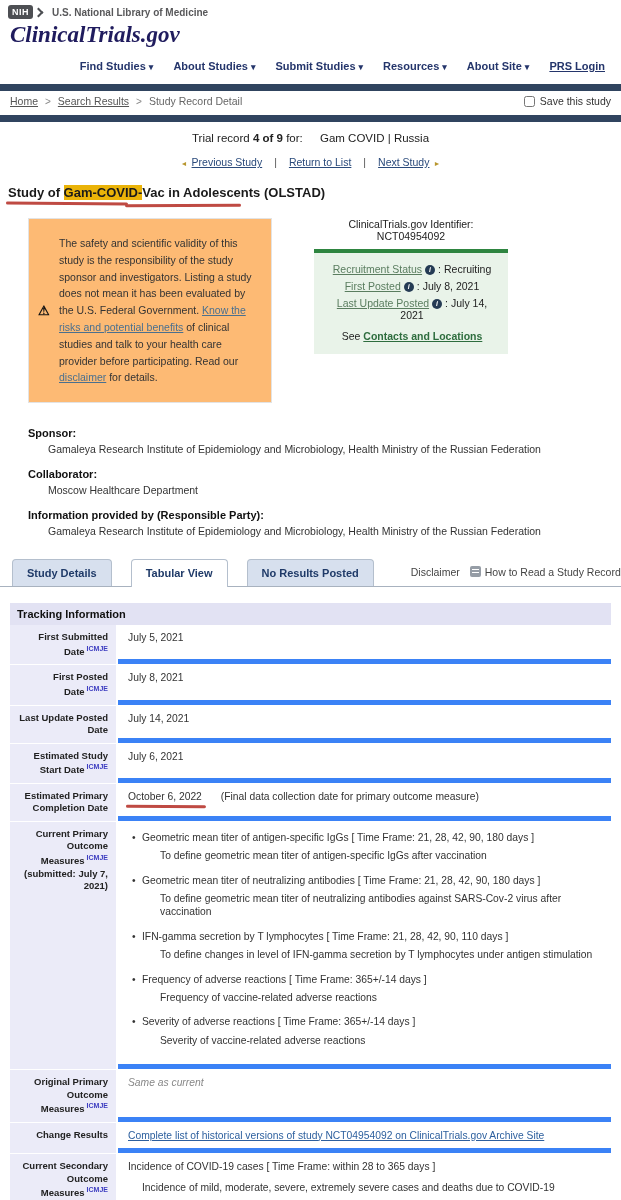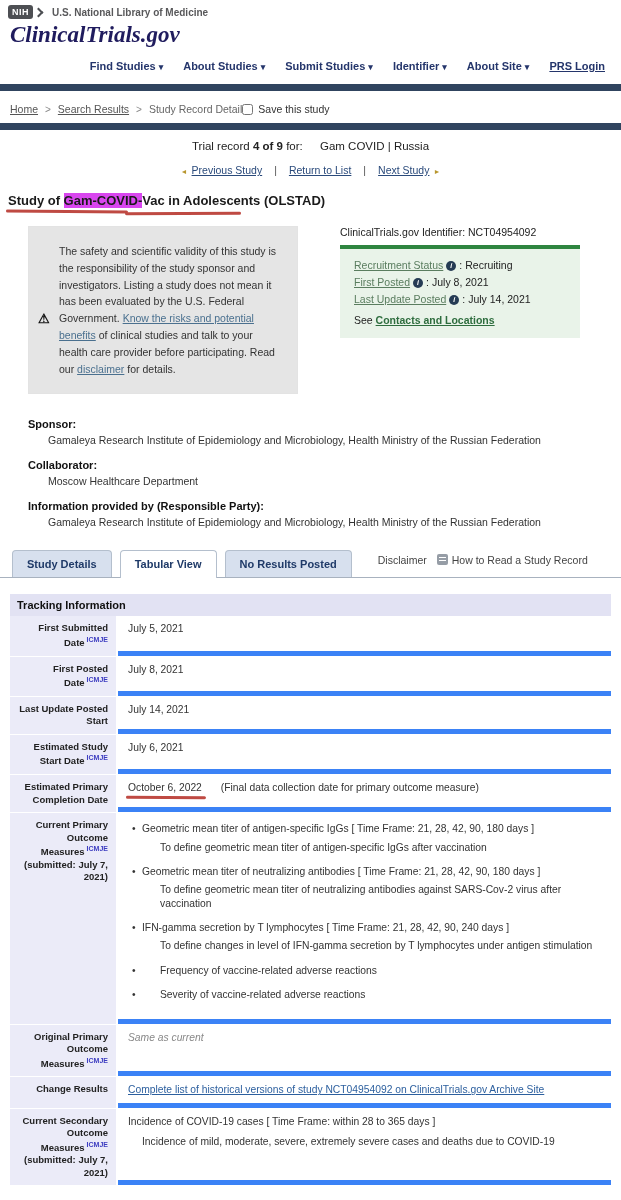--- a/index.html
+++ b/index.html
@@ -14,72 +14,72 @@
   .nlm-text { font-size:10px; font-weight:bold; color:#58585a; margin-left:4px; }
   .ct-logo { font-family:"Liberation Serif", serif; font-style:italic; font-weight:bold; font-size:23px; color:#201c5e; margin:3px 0 2px 2px; }
   .main-nav { display:flex; justify-content:flex-end; align-items:center; gap:20px; padding:10px 6px 12px 0; }
   .nav-item { font-size:11px; font-weight:bold; color:#24356b; text-decoration:none; cursor:pointer; white-space:nowrap; }
   .nav-item .caret::after { content:"▾"; font-size:9px; margin-left:3px; color:#24356b; }
   .nav-item.prs { text-decoration:underline; }
 
   .dark-bar { height:7px; background:#30445f; }
 
   
-  .breadcrumb-row { display:flex; justify-content:flex-start; align-items:center; padding:12px 10px 8px 10px; }
+  .breadcrumb-row { display:flex; justify-content:space-between; align-items:center; padding:4px 10px 8px 10px; }
   .crumbs { font-size:10.5px; color:#666; }
   .crumbs a { color:#555; text-decoration:underline; cursor:pointer; }
   .crumb-sep::after { content:">"; color:#888; margin:0 7px; font-size:10px; }
   .crumbs .current { color:#666; }
   .save-study { display:flex; align-items:center; gap:5px; font-size:10.5px; color:#333; }
   .save-study input { width:11px; height:11px; }
 
   
   .trial-line { text-align:center; font-size:11.5px; color:#222; margin-top:10px; }
   .trial-line b { font-weight:bold; }
   .trial-line .query { margin-left:14px; }
   .study-nav { text-align:center; font-size:10.5px; margin-top:12px; }
   .study-nav a { color:#2a4a7b; text-decoration:underline; cursor:pointer; }
   .gold-left::before { content:"◄"; font-size:7px; color:#b8962e; margin-right:4px; text-decoration:none; display:inline-block; }
   .gold-right::after { content:"►"; font-size:7px; color:#b8962e; margin-left:4px; display:inline-block; }
   .study-nav .pipe { color:#555; margin:0 12px; }
   .study-nav .pipe::after { content:"|"; }
 
   
   .study-title { position:relative; font-size:13px; font-weight:bold; color:#1a1a1a; margin:17px 0 0 8px; }
-  .hl { background:#d946ef; }
+  .hl { background:#eab308; }
   .red-line { position:absolute; height:2.5px; background:#bf4a43; border-radius:2px; }
   .rl1 { left:-2px; top:17px; width:122px; transform:rotate(.5deg); }
   .rl2 { left:117px; top:19px; width:116px; transform:rotate(-.3deg); }
 
   
   .content-cols { display:flex; margin-top:18px; padding:0 10px 0 28px; gap:42px; }
-  .disclaimer-box { position:relative; width:270px; background:#e5e5e5; border:1px solid #e3e3e3; padding:16px 14px 16px 30px; font-size:10.5px; line-height:1.6; color:#333; }
+  .disclaimer-box { position:relative; width:244px; background:#fdba74; border:1px solid #e3e3e3; padding:16px 14px 16px 30px; font-size:10.5px; line-height:1.6; color:#333; }
   .warn-icon { position:absolute; left:9px; top:82px; font-size:13px; color:#111; }
   .warn-icon::before { content:"\26A0"; font-weight:bold; }
   .disclaimer-box a { color:#4a708f; text-decoration:underline; cursor:pointer; }
-  .right-col { width:240px; }
+  .right-col { width:194px;text-align:center; }
   .identifier-line { font-size:10.5px; color:#222; margin-bottom:7px; }
   .green-bar { height:4px; background:#2e8540; }
   .status-box { background:#e9f3e9; padding:10px 12px 12px 14px; font-size:10.5px; }
   .status-row { margin-bottom:5px; color:#222; }
   .status-row a { color:#5a7d5f; text-decoration:underline; cursor:pointer; }
   .info-icon { display:inline-block; width:10px; height:10px; line-height:10px; border-radius:50%; background:#253b54; color:#fff; font-size:7px; text-align:center; font-weight:bold; font-style:italic; margin-left:3px; vertical-align:1px; }
   .info-icon::before { content:"i"; }
   .status-sep { margin:0 3px; }
   .see-line { margin-top:9px; color:#222; }
   .see-line a { color:#2e6d3e; font-weight:bold; text-decoration:underline; cursor:pointer; }
 
   
   .provider { margin:24px 0 0 28px; font-size:10.5px; }
   .p-group { margin-bottom:13px; }
   .p-label { font-weight:bold; color:#111; font-size:11px; margin-bottom:4px; }
   .p-value { margin-left:20px; color:#333; }
 
   
-  .tabs-row { display:flex; align-items:center; border-bottom:1px solid #a8b2bf; margin-top:22px; padding-left:12px; gap:8px; }
+  .tabs-row { display:flex; align-items:flex-end; border-bottom:1px solid #a8b2bf; margin-top:22px; padding-left:12px; gap:19px; }
   .tab { font-size:11px; font-weight:bold; color:#1f3a68; background:#d7e0ee; border:1px solid #b4bfcd; border-bottom:none; border-radius:4px 4px 0 0; padding:7px 14px; cursor:pointer; }
   .tab.active { background:#fff; margin-bottom:-1px; padding-bottom:8px; }
   .tab-links { display:flex; align-items:center; gap:10px; margin:0 0 8px 18px; }
   .tab-links a { font-size:10.5px; color:#444; text-decoration:none; cursor:pointer; }
   .record-icon { display:inline-block; width:11px; height:11px; border-radius:2px; background:#969da6; background-image:linear-gradient(#fff 0 0),linear-gradient(#fff 0 0); background-size:7px 1px,7px 1px; background-position:2px 3px,2px 6px; background-repeat:no-repeat; margin-right:4px; vertical-align:-1px; }
 
   
   .section { margin:16px 10px 0 10px; }
   .section-header { background:#e2e2f3; font-size:11px; font-weight:bold; color:#111; padding:5px 7px; }
   .trk-row { display:flex; border-bottom:1px solid #fff; }
@@ -106,21 +106,21 @@
   <div class="nih-row">
     <span class="nih-box">NIH</span>
       <span class="nih-chev"></span>
     <span class="nlm-text">U.S. National Library of Medicine</span>
   </div>
   <div class="ct-logo">ClinicalTrials.gov</div>
   <div class="main-nav">
     <a class="nav-item"><span>Find Studies</span><span class="caret"></span></a>
     <a class="nav-item"><span>About Studies</span><span class="caret"></span></a>
     <a class="nav-item"><span>Submit Studies</span><span class="caret"></span></a>
-    <a class="nav-item"><span>Identifier</span><span class="caret"></span></a>
+    <a class="nav-item"><span>Resources</span><span class="caret"></span></a>
     <a class="nav-item"><span>About Site</span><span class="caret"></span></a>
     <a class="nav-item prs">PRS Login</a>
   </div>
 </div>
 
 <div class="dark-bar"></div>
 
 <div class="breadcrumb-row">
   <div class="crumbs">
     <a>Home</a><span class="crumb-sep"></span><a>Search Results</a><span class="crumb-sep"></span><span class="current">Study Record Detail</span>
@@ -211,21 +211,21 @@
     <div class="trk-label"><span>First Submitted Date</span><sup>ICMJE</sup></div>
     <div class="trk-value"><span>July 5, 2021</span></div>
   </div>
 
   <div class="trk-row">
     <div class="trk-label"><span>First Posted Date</span><sup>ICMJE</sup></div>
     <div class="trk-value"><span>July 8, 2021</span></div>
   </div>
 
   <div class="trk-row">
-    <div class="trk-label"><span>Last Update Posted Start</span></div>
+    <div class="trk-label"><span>Last Update Posted Date</span></div>
     <div class="trk-value"><span>July 14, 2021</span></div>
   </div>
 
   <div class="trk-row">
     <div class="trk-label"><span>Estimated Study Start Date</span><sup>ICMJE</sup></div>
     <div class="trk-value"><span>July 6, 2021</span></div>
   </div>
 
   <div class="trk-row">
     <div class="trk-label"><span>Estimated Primary Completion Date</span></div>
@@ -240,27 +240,29 @@
       <ul class="outcome-list">
         <li>
             <div class="b-title">Geometric mean titer of antigen-specific IgGs [ Time Frame: 21, 28, 42, 90, 180 days ]</div>
             <div class="b-desc">To define geometric mean titer of antigen-specific IgGs after vaccination</div>
           </li>
         <li>
             <div class="b-title">Geometric mean titer of neutralizing antibodies [ Time Frame: 21, 28, 42, 90, 180 days ]</div>
             <div class="b-desc">To define geometric mean titer of neutralizing antibodies against SARS-Cov-2 virus after vaccination</div>
           </li>
         <li>
-            <div class="b-title">IFN-gamma secretion by T lymphocytes [ Time Frame: 21, 28, 42, 90, 240 days ]</div>
+            <div class="b-title">IFN-gamma secretion by T lymphocytes [ Time Frame: 21, 28, 42, 90, 110 days ]</div>
             <div class="b-desc">To define changes in level of IFN-gamma secretion by T lymphocytes under antigen stimulation</div>
           </li>
         <li>
+            <div class="b-title">Frequency of adverse reactions [ Time Frame: 365+/-14 days ]</div>
             <div class="b-desc">Frequency of vaccine-related adverse reactions</div>
           </li>
         <li>
+            <div class="b-title">Severity of adverse reactions [ Time Frame: 365+/-14 days ]</div>
             <div class="b-desc">Severity of vaccine-related adverse reactions</div>
           </li>
       </ul>
     </div>
   </div>
 
   <div class="trk-row">
     <div class="trk-label"><span>Original Primary Outcome Measures</span><sup>ICMJE</sup></div>
     <div class="trk-value"><span class="muted">Same as current</span></div>
   </div>

